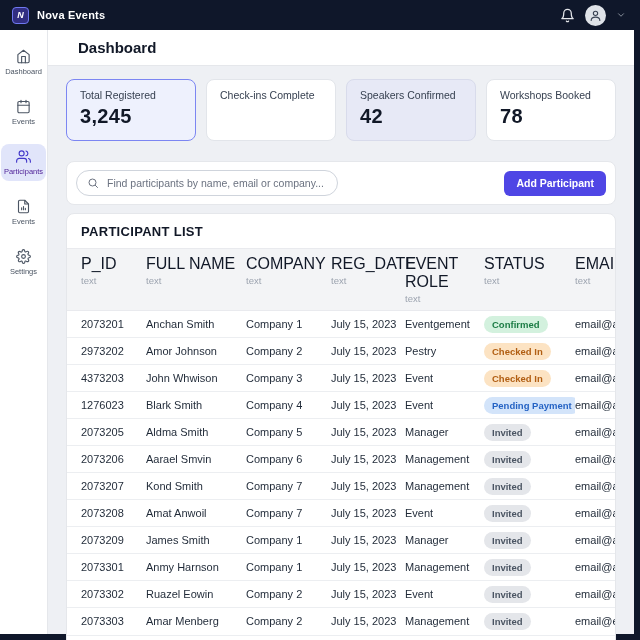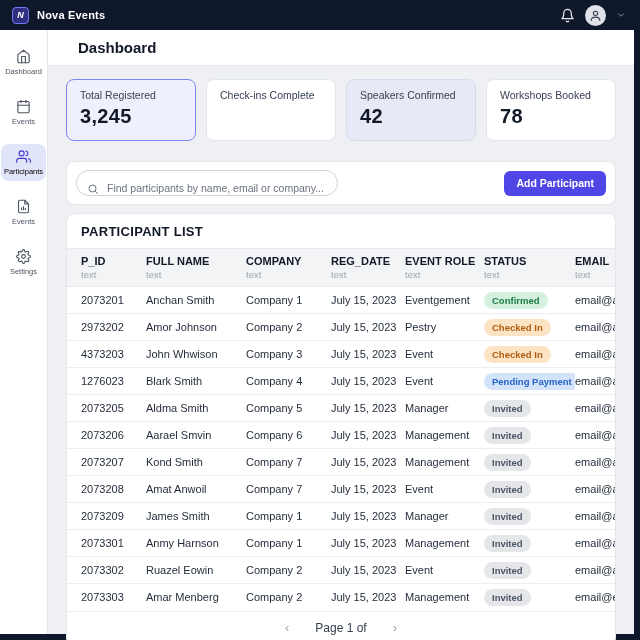--- a/index.html
+++ b/index.html
@@ -23,54 +23,54 @@
   .avatar svg { width:13px; height:13px; stroke:#374151; fill:none; stroke-width:2; }
   .caret svg { width:10px; height:10px; stroke:#9ca3af; fill:none; stroke-width:2; }
   
   .shell { display:flex; width:634px; height:604px; }
   .sidebar { width:48px; background:#fff; border-right:1px solid #e5e7eb;
              display:flex; flex-direction:column; align-items:center; padding-top:14px; gap:13px; flex:none; }
   .side-item { display:flex; flex-direction:column; align-items:center; gap:3px;
                padding:5px 1px; border-radius:8px; width:45px; color:#4b5563; cursor:pointer; }
   .side-item svg { width:15px; height:15px; stroke:#4b5563; fill:none; stroke-width:1.8; }
   .side-label { font-size:7.5px; }
-  .side-item.active { background:#e1e5fa; color:#000000; }
+  .side-item.active { background:#e1e5fa; color:#4c1d95; }
   .side-item.active svg { stroke:#4338ca; }
   
   .main { flex:1; background:#eef0f4; display:flex; flex-direction:column; min-width:0; }
   .page-header { height:36px; background:#fff; border-bottom:1px solid #e5e7eb;
                  display:flex; align-items:center; padding:0 30px; font-size:15px; font-weight:700; color:#111827; flex:none; }
   .content { padding:13px 18px 0 18px; }
   
   .stats { display:grid; grid-template-columns:repeat(4,1fr); gap:10px; }
   .stat-card { background:#fff; border:1px solid #e2e5ea; border-radius:8px; padding:9px 13px; height:62px; cursor:pointer; }
   .stat-card.primary { background:#eef1fd; border:1.5px solid #7c86f2; }
   .stat-card.soft { background:#e7e9f6; border:1px solid #d8dbeb; }
   .stat-label { font-size:10.5px; color:#374151; margin-bottom:4px; }
   .stat-value { font-size:20px; font-weight:700; color:#111827; letter-spacing:.3px; }
   
   .toolbar-card { margin-top:20px; background:#fff; border:1px solid #e5e7eb; border-radius:8px;
                   padding:8px 9px; display:flex; align-items:center; justify-content:space-between; }
-  .search-box { display:flex; align-items:flex-end; gap:6px; border:1px solid #cfd4dc; border-radius:13px;
+  .search-box { display:flex; align-items:center; gap:6px; border:1px solid #cfd4dc; border-radius:13px;
                 height:26px; padding:0 10px; width:262px; background:#fff; }
   .search-box svg { width:12px; height:12px; stroke:#6b7280; fill:none; stroke-width:2; flex:none; }
   .search-box input { border:none; outline:none; font-size:10.5px; color:#374151; width:100%; background:transparent;
                       font-family:"Liberation Sans","DejaVu Sans",sans-serif; }
   .search-box input::placeholder { color:#6b7280; }
   .add-btn { background:var(--accent,#4f46e5); color:#fff; border:none; border-radius:6px; height:25px;
              padding:0 12px; font-size:10.5px; font-weight:700; cursor:pointer;
              font-family:"Liberation Sans","DejaVu Sans",sans-serif; }
   
   .table-card { margin-top:8px; background:#fff; border:1px solid #e5e7eb; border-radius:8px; overflow:hidden; }
   .table-title { padding:10px 14px 9px 14px; font-size:13px; font-weight:700; color:#111827; letter-spacing:.3px; }
   .table-clip { overflow:hidden; }
   table { border-collapse:collapse; table-layout:fixed; width:640px; font-size:11px; }
   thead th { background:#f3f4f6; text-align:left; padding:6px 4px 6px 0; vertical-align:top;
              border-top:1px solid #e9eaee; border-bottom:1px solid #e9eaee; }
-  .col-name { font-size:11px; font-weight:700; color:#111827; }
+  .col-name { font-size:16px; font-weight:400; color:#111827; }
   .col-type { font-size:9.5px; color:#9ca3af; font-weight:400; margin-top:2px; }
   tbody td { padding:0 4px 0 0; height:27px; border-top:1px solid #eceef1;
              color:#1f2937; white-space:nowrap; overflow:hidden; }
   tbody tr:first-child td { border-top:none; }
   th:first-child, td:first-child { padding-left:14px; }
   .pill { display:inline-block; padding:3px 8px; border-radius:10px; font-size:9.5px; font-weight:700; }
   
   .pagination { display:flex; align-items:center; justify-content:center; gap:24px; padding:9px 0 10px 0;
                 border-top:1px solid #eceef1; }
   .page-btn { background:none; border:none; color:#9ca3af; font-size:13px; cursor:pointer; line-height:1; padding:0 2px;

